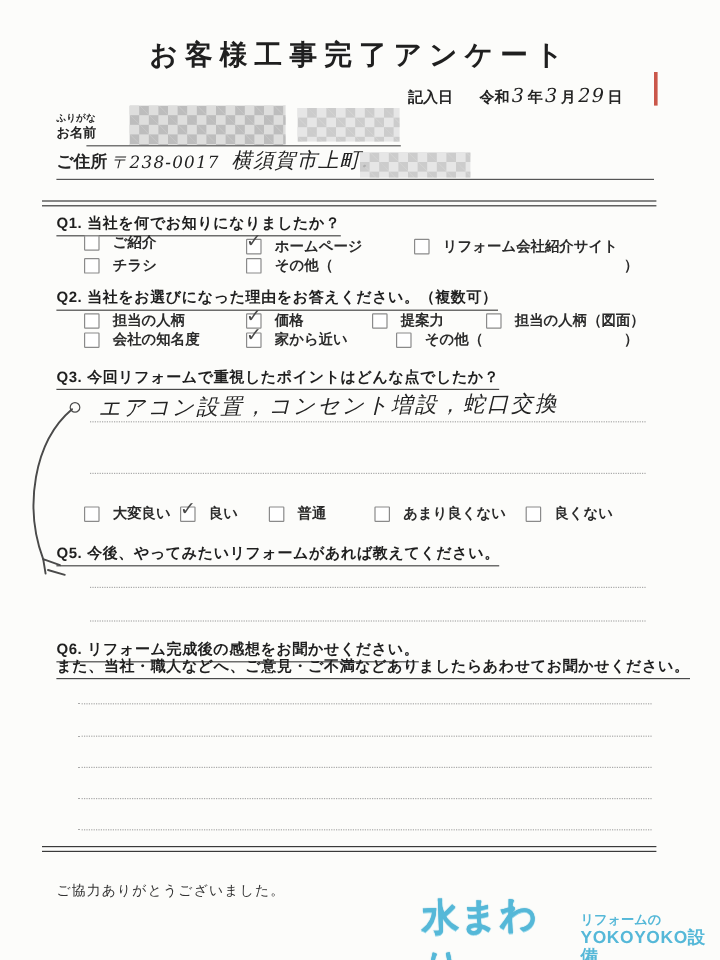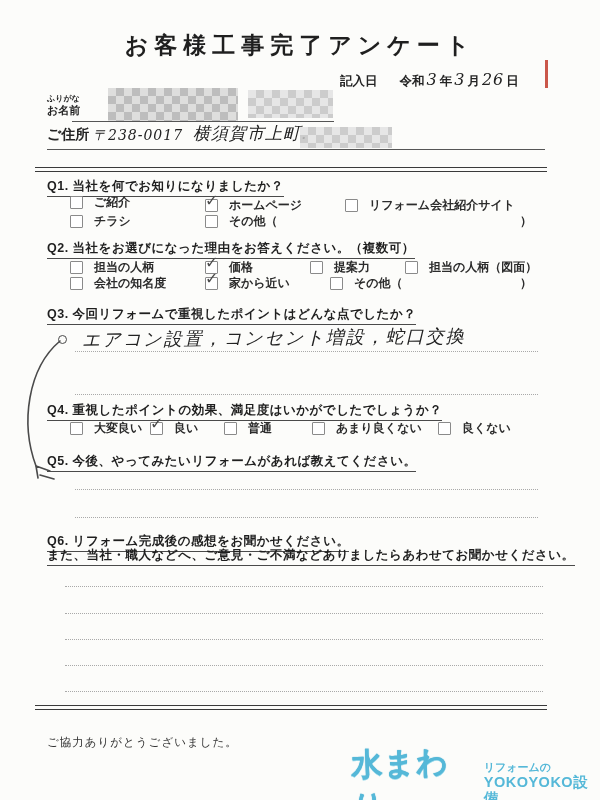--- a/index.html
+++ b/index.html
@@ -66,21 +66,21 @@
   <div class="abs title">お客様工事完了アンケート</div>
 
   <div class="abs dateline">
     <span class="flabel">記入日</span>
     <span style="width:18px"></span>
     <span class="flabel">令和</span>
     <span class="hand hand-num">3</span>
     <span class="flabel">年</span>
     <span class="hand hand-num">3</span>
     <span class="flabel">月</span>
-    <span class="hand hand-num">26</span>
+    <span class="hand hand-num">29</span>
     <span class="flabel">日</span>
   </div>
   <div class="abs redmark"></div>
 
   <div class="abs furigana flabel">ふりがな</div>
   <div class="abs nameLabel flabel">お名前</div>
   <div class="abs mosaic" style="left:108px;top:88px;width:130px;height:33px;"></div>
   <div class="abs mosaic light" style="left:248px;top:90px;width:85px;height:28px;"></div>
   <div class="abs solidline" style="left:72px;top:121px;width:262px;"></div>
 
@@ -155,21 +155,20 @@
   <div class="abs qtitle" style="left:47px;top:306px;">Q3. 今回リフォームで重視したポイントはどんな点でしたか？</div>
   <div class="abs hand handans" style="left:82px;top:326px;">エアコン設置，コンセント増設，蛇口交換</div>
   <div class="abs dotline" style="left:75px;top:351px;width:463px;"></div>
   <div class="abs dotline" style="left:75px;top:394px;width:463px;"></div>
   <div class="abs circleMark" style="left:58px;top:335px;"></div>
   <svg class="abs" style="left:14px;top:338px;" width="56" height="148" viewBox="0 0 56 148">
     <path d="M46 3 C 14 30, 6 85, 22 128" fill="none" stroke="#4a4a4a" stroke-width="1.6" stroke-linecap="round"></path>
     <path d="M22 128 L 36 133 M22 128 L 24 140 M26 137 L 40 141" fill="none" stroke="#4a4a4a" stroke-width="1.6" stroke-linecap="round"></path>
   </svg>
 
-  <div class="abs qtitle" style="left:47px;top:402px;">Q4. 重視したポイントの効果、満足度はいかがでしたでしょうか？</div>
   <div class="abs opt" style="left:70px;top:420px;">
     <span class="cb"></span>
     <span>大変良い</span>
   </div>
   <div class="abs opt" style="left:150px;top:420px;">
     <span class="cb checked">
         <span class="tick">✓</span>
       </span>
     <span>良い</span>
   </div>

